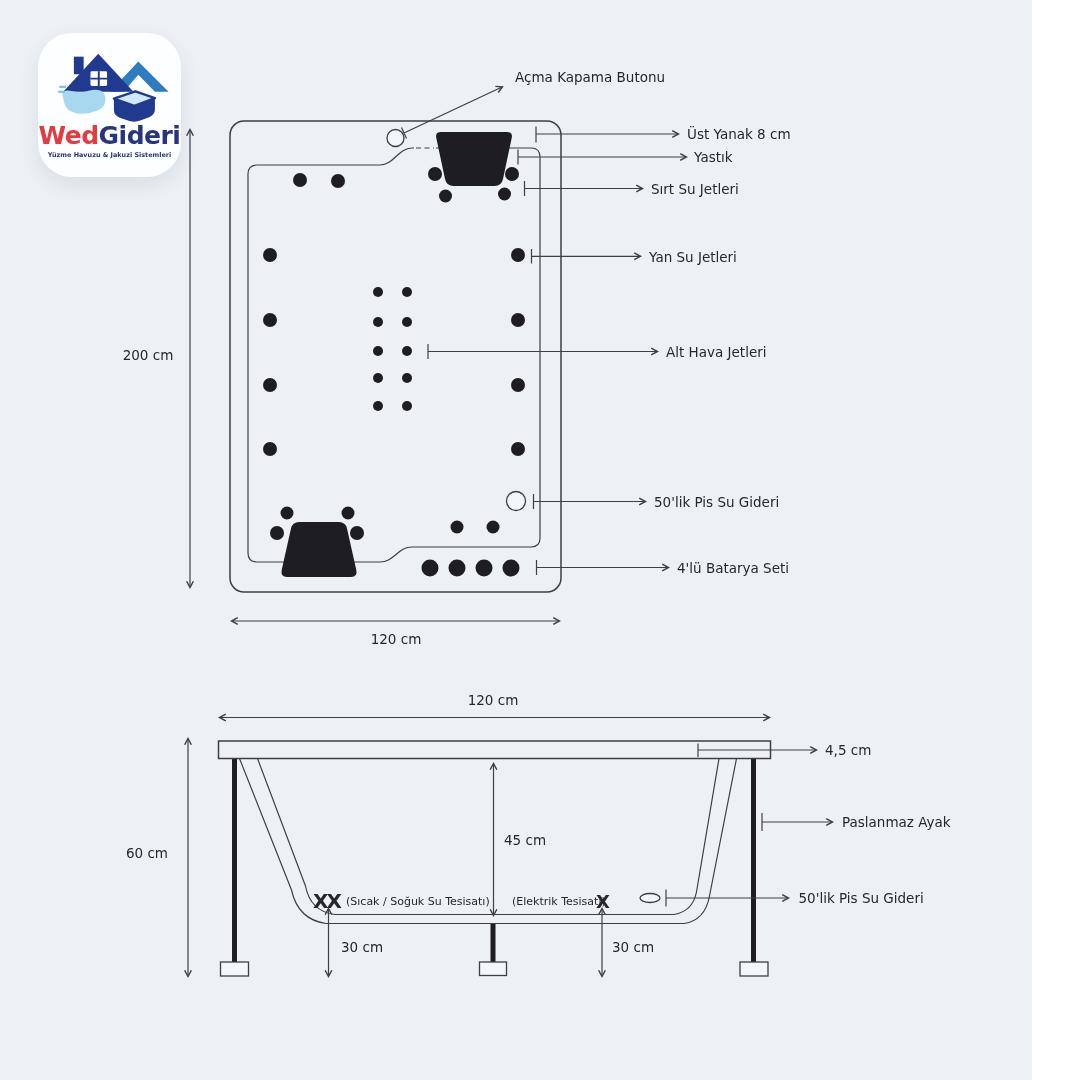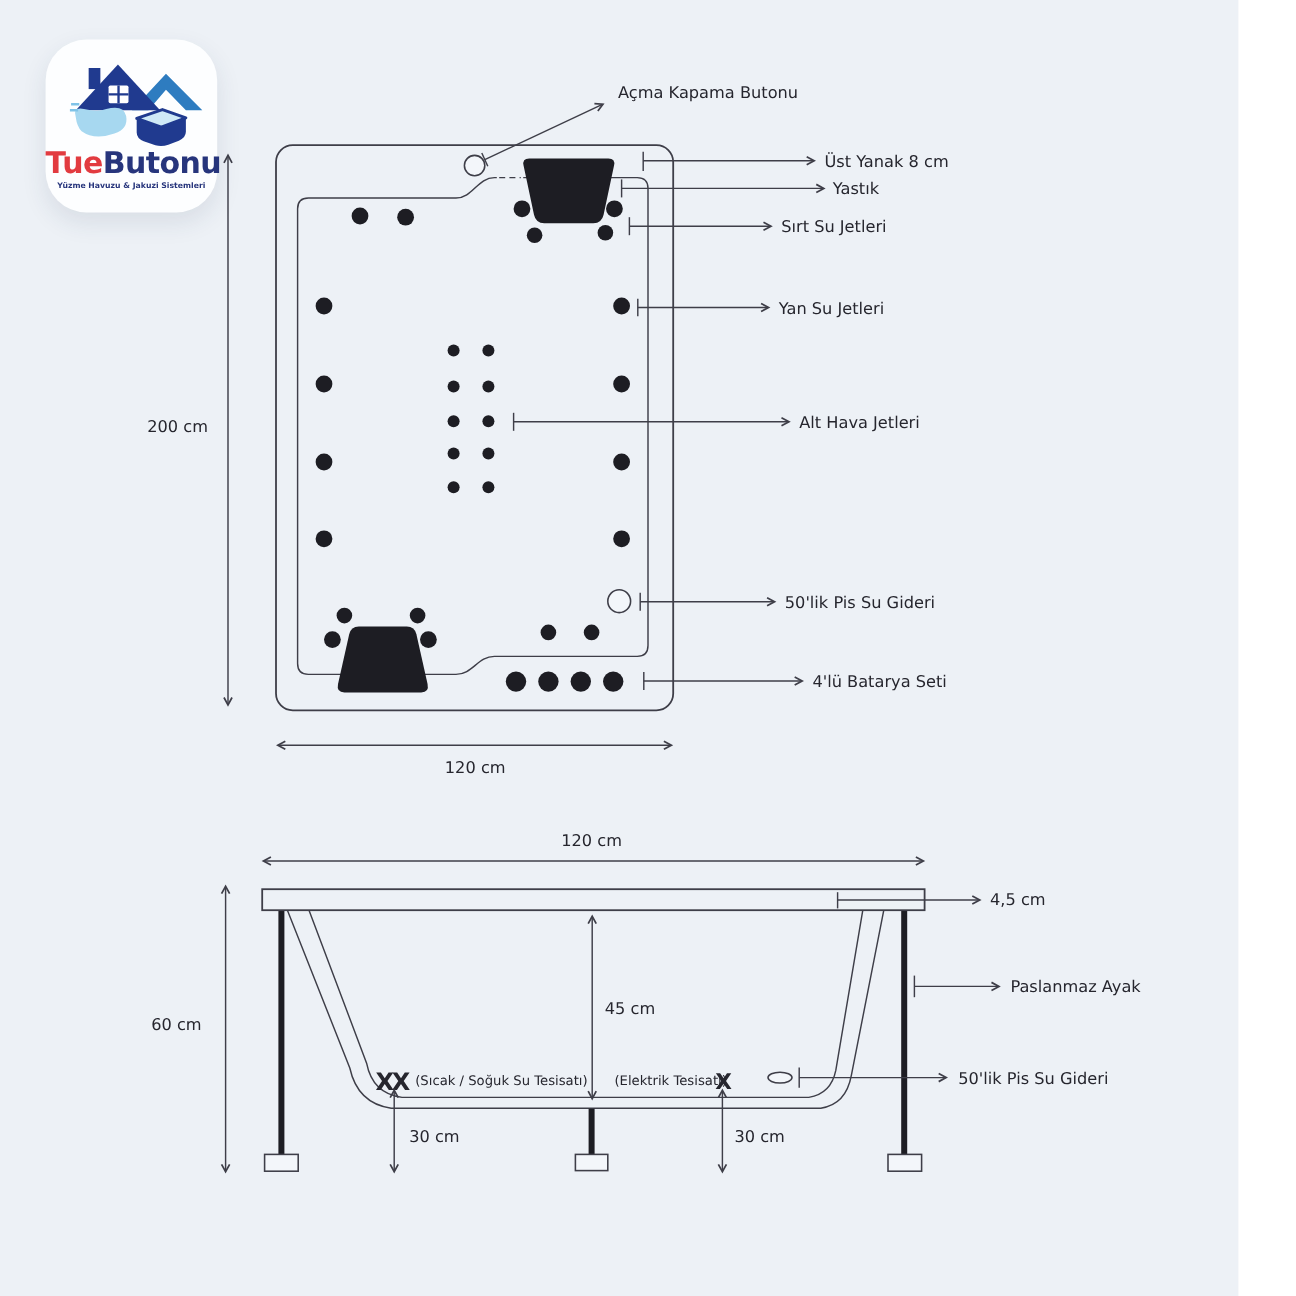--- a/index.html
+++ b/index.html
@@ -201,17 +201,17 @@
       </g>
 
       <path d="M 12 56 Q 9 47 19 49 Q 31 52 38 49 Q 53 45 55 55 Q 57 66 45 70 Q 28 76 17 68 Q 13 64 12 56 Z" fill="#a7d8f0"></path>
       <path d="M 8 45 L 15 45 M 7 50 L 14 50" stroke="#7fc3e8" stroke-width="2.2" fill="none"></path>
 
       <g>
         <path d="M 64 57 L 64 69 Q 64 74 70 76.5 L 80 80 Q 85.5 81.5 91 79.5 L 100 76 Q 106 73.5 106 68.5 L 106 57 L 85 64.5 Z" fill="#203a8f"></path>
         <path d="M 64 57 L 86 49.5 L 106 56.5 L 85 64.5 Z" fill="#cfe9f7" stroke="#203a8f" stroke-width="2.5" stroke-linejoin="round"></path>
       </g>
     </svg>
-    <div class="brand"><span class="b-sun">Tue</span><span class="b-group">Butonu</span></div>
+    <div class="brand"><span class="b-sun">Wed</span><span class="b-group">Gideri</span></div>
     <div class="tagline">Yüzme Havuzu &amp; Jakuzi Sistemleri</div>
   </div>
 
 </div>
 
 </body></html>

